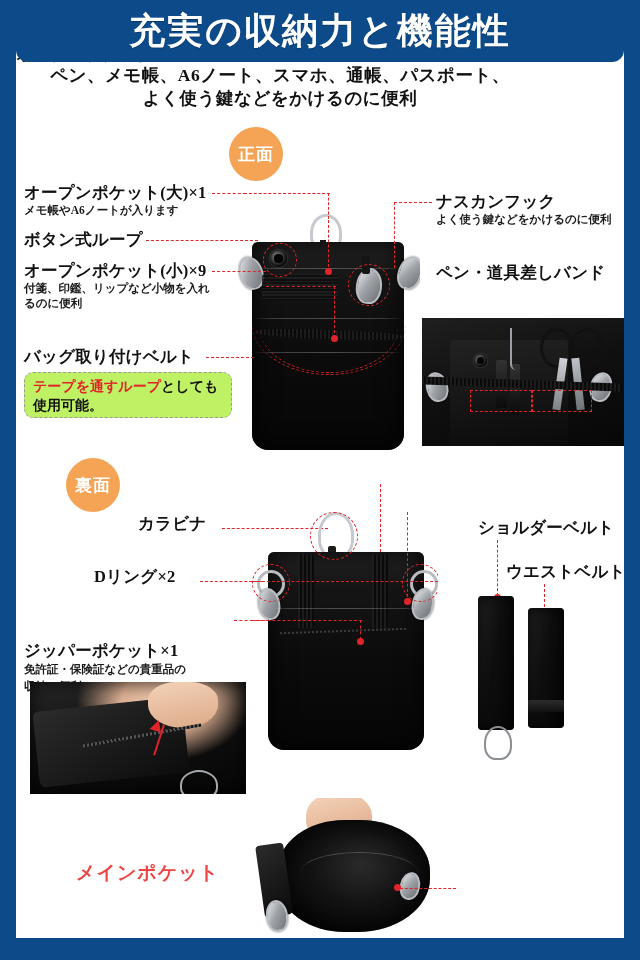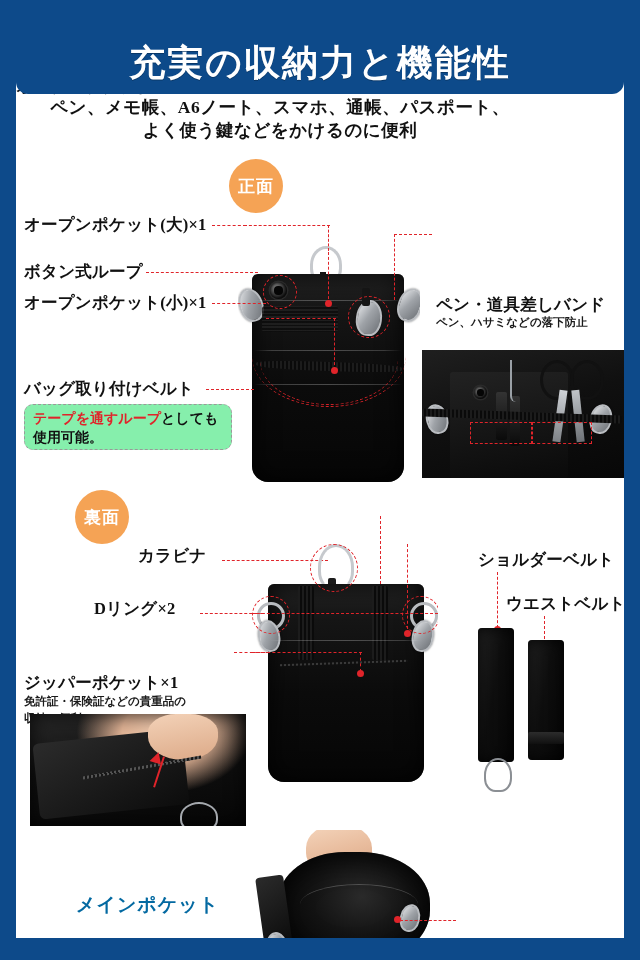--- a/index.html
+++ b/index.html
@@ -15,21 +15,20 @@
     width:640px;height:960px;
     background:#0d4a8a;
     box-sizing:border-box;
     overflow:hidden;
   }
   #inner{
     position:absolute;
     left:16px;top:0;right:16px;bottom:22px;
     background:#ffffff;
     overflow:hidden;
-    margin-top:32px;
   }
 
   
   .header-bar{
     position:absolute;left:0;top:0;width:608px;height:62px;
     background:#0d4a8a;
     border-bottom-left-radius:12px;
     border-bottom-right-radius:12px;
     display:flex;align-items:center;justify-content:center;
     box-sizing:border-box;
@@ -56,37 +55,37 @@
   
   .badge{
     position:absolute;
     width:54px;height:54px;border-radius:50%;
     background:#f5a355;
     color:#ffffff;
     display:flex;align-items:center;justify-content:center;
     font-size:17px;font-weight:bold;letter-spacing:1px;
   }
   #badge-front{left:213px;top:127px;}
-  #badge-back{left:59px;top:458px;}
+  #badge-back{left:50px;top:458px;}
 
   
   .ann{position:absolute;color:#111;}
   .ann .t1{font-size:16.5px;font-weight:bold;letter-spacing:.2px;line-height:1.15;white-space:nowrap;}
   .ann .t2{font-size:11.5px;font-weight:bold;line-height:1.3;letter-spacing:0;color:#1a1a1a;}
 
   .big{font-size:16.5px;font-weight:bold;white-space:nowrap;color:#111;}
 
   
   .dashbox{
     position:absolute;
     border:1.5px dashed #9a9a9a;
     border-radius:9px;
     padding:5px 8px 6px 8px;
     box-sizing:border-box;
-    background:#86efac;
+    background:#bef264;
     line-height:1.35;
   }
   .dashbox .l1{font-size:14px;font-weight:bold;color:#111;white-space:nowrap;}
   .dashbox .l1 .red{color:#e0242a;}
   .dashbox .l2{font-size:14px;font-weight:bold;color:#111;}
 
   
   .lead-h{position:absolute;height:0;border-top:1.6px dashed #e0242a;}
   .lead-v{position:absolute;width:0;border-left:1.6px dashed #e0242a;}
   .dot{position:absolute;width:7px;height:7px;border-radius:50%;background:#e0242a;}
@@ -184,21 +183,21 @@
     position:absolute;
     border:3px solid #111;
     border-radius:50%;
     background:transparent;
   }
   .penbar{position:absolute;background:linear-gradient(180deg,#333,#0a0a0a);border-radius:2px;}
 
   .redarrow{position:absolute;}
   .main-pocket-label{
     position:absolute;
-    color:#0369a1;
+    color:#ef4444;
     font-size:19px;
     font-weight:bold;
     letter-spacing:1px;
     white-space:nowrap;
   }
 </style>
 </head>
 <body>
 
 <div id="page">
@@ -269,53 +268,59 @@
       <div class="clip" style="left:4px;top:54px;width:18px;height:26px;transform:rotate(-14deg);"></div>
       <div class="clip" style="left:168px;top:54px;width:18px;height:26px;transform:rotate(14deg);"></div>
       <div class="web" style="left:0px;top:62px;width:200px;height:8px;transform:rotate(2deg);"></div>
 
       <div class="rect-dash" style="left:48px;top:72px;width:62px;height:22px;"></div>
       <div class="rect-dash" style="left:110px;top:72px;width:60px;height:22px;"></div>
     </div>
 
     <div class="ann" style="left:8px;top:184px;">
       <div class="t1">オープンポケット(大)×1</div>
+      <div class="t2">メモ帳やA6ノートが入ります</div>
     </div>
     <div class="lead-h" style="left:196px;top:193px;width:34px;"></div>
     <div class="lead-v" style="left:312px;top:193px;height:26px;"></div>
     <div class="lead-h" style="left:228px;top:193px;width:86px;"></div>
 
     <div class="ann" style="left:8px;top:231px;">
       <div class="t1">ボタン式ループ</div>
     </div>
     <div class="lead-h" style="left:130px;top:240px;width:112px;"></div>
 
     <div class="ann" style="left:8px;top:262px;">
-      <div class="t1">オープンポケット(小)×1</div>
+      <div class="t1">オープンポケット(小)×9</div>
+      <div class="t2" style="white-space:pre-line;">付箋、印鑑、リップなど小物を入れ
+るのに便利</div>
     </div>
     <div class="lead-h" style="left:196px;top:271px;width:54px;"></div>
 
     <div class="ann" style="left:8px;top:348px;">
       <div class="t1">バッグ取り付けベルト</div>
     </div>
     <div class="lead-h" style="left:190px;top:357px;width:48px;"></div>
 
     <div class="dashbox" style="left:8px;top:372px;width:208px;height:46px;">
       <div class="l1">
         <span class="red">テープを通すループ</span><span>としても</span>
       </div>
       <div class="l2">使用可能。</div>
     </div>
 
+    <div class="ann" style="left:420px;top:193px;">
+      <div class="t1">ナスカンフック</div>
+      <div class="t2">よく使う鍵などをかけるのに便利</div>
+    </div>
     <div class="lead-h" style="left:378px;top:202px;width:38px;"></div>
     <div class="lead-v" style="left:378px;top:202px;height:66px;"></div>
 
     <div class="ann" style="left:420px;top:264px;">
       <div class="t1">ペン・道具差しバンド</div>
-      <div class="t2">ペン、ハサミなどの落下防止</div>
     </div>
 
     <div class="badge" id="badge-back">
       <span>裏面</span>
     </div>
 
     <div class="big" style="left:242px;top:465px;">ベルトループ（約5cm）</div>
     <div class="lead-v" style="left:364px;top:484px;height:78px;"></div>
     <div class="dot" style="left:361px;top:600px;"></div>
     <div class="lead-v" style="left:364px;top:560px;height:42px;"></div>

